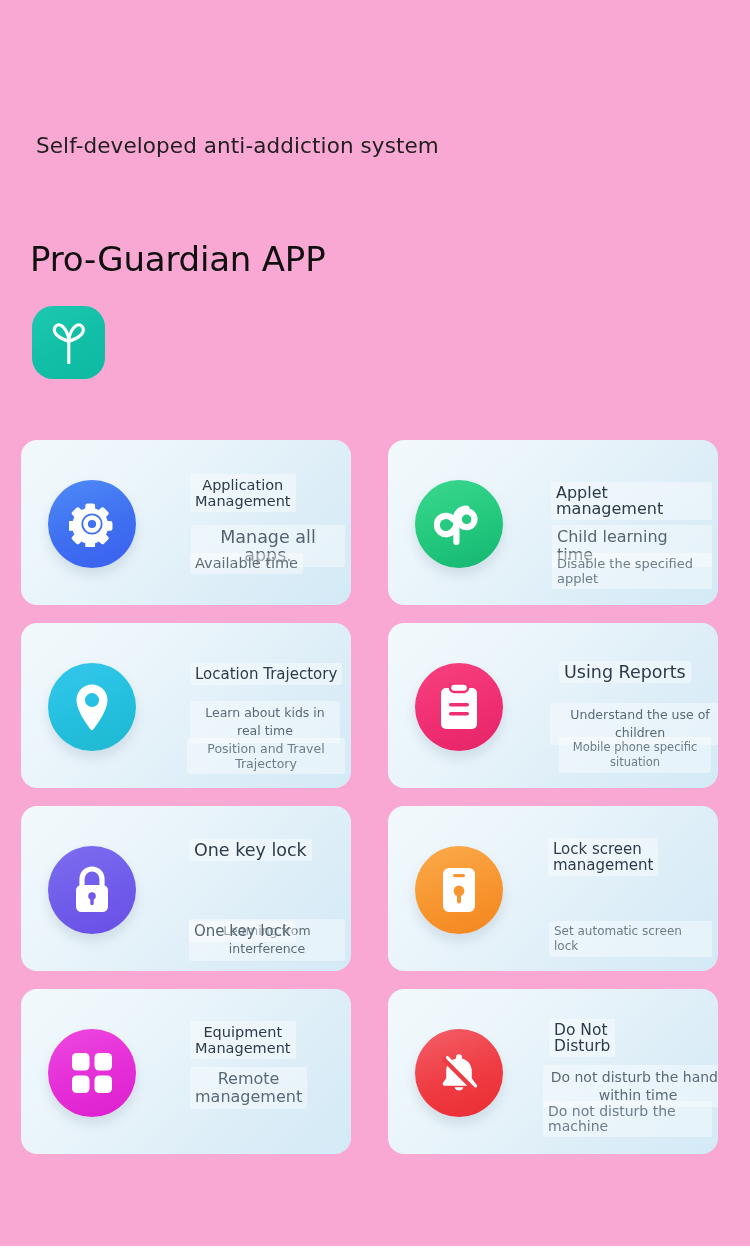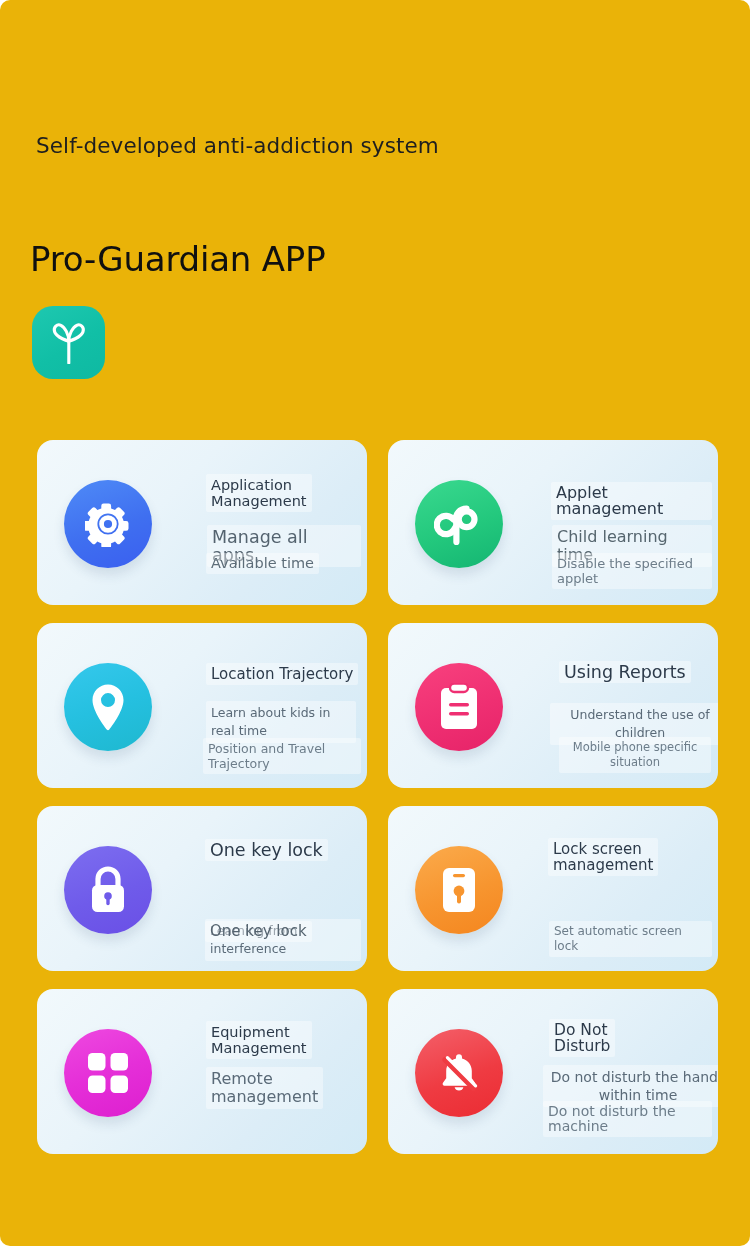--- a/index.html
+++ b/index.html
@@ -9,22 +9,21 @@
     height: 1254px;
     background: #ffffff;
     font-family: "DejaVu Sans", "Liberation Sans", sans-serif;
     overflow: hidden;
   }
 
   .page {
     position: relative;
     width: 750px;
     height: 1246px;
-    background: #eab308;
-    border-radius: 10px;
+    background: #f9a8d4;
   }
 
   
   .eyebrow {
     position: absolute;
     left: 36px;
     top: 133px;
     font-size: 21.5px;
     color: #1f1f1f;
     letter-spacing: 0.1px;
@@ -101,21 +100,21 @@
   }
 
   .card {
     position: absolute;
     width: 330px;
     height: 165px;
     border-radius: 16px;
     background: linear-gradient(135deg, #f2f9fc 0%, #e9f4fa 38%, #dcedf7 72%, #d3eaf6 100%);
     overflow: hidden;
   }
-  .card.left  { left: 37px; }
+  .card.left  { left: 21px; text-align: center; }
   .card.right { left: 388px; }
 
   .icon-wrap {
     position: absolute;
     left: 27px;
     top: 40px;
     width: 88px;
     height: 88px;
     border-radius: 50%;
     display: flex;

